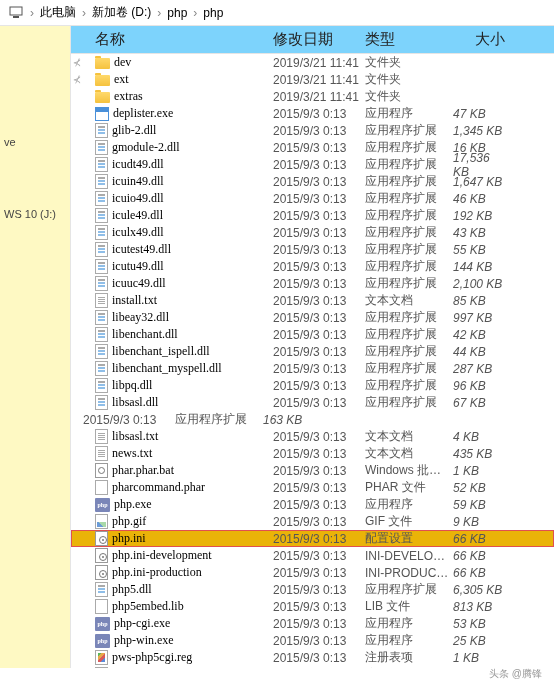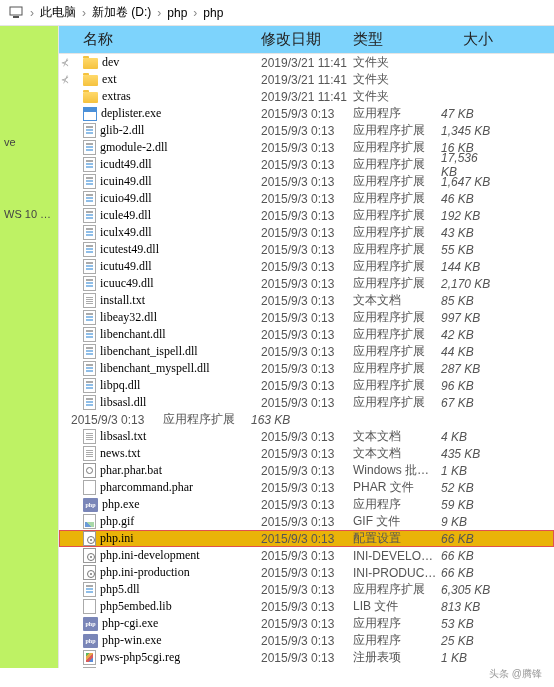--- a/index.html
+++ b/index.html
@@ -1,21 +1,21 @@
 <!DOCTYPE html>
 <html><head>
 <meta charset="utf-8">
 <style>
 * { margin: 0; padding: 0; box-sizing: border-box; }
 body { font-family: "Microsoft YaHei", "Segoe UI", sans-serif; font-size: 12px; background: #fff; color: #000; width: 554px; height: 687px; overflow: hidden; position: relative; }
 .breadcrumb { background: #fff; border-bottom: 1px solid #e5e5e5; padding: 4px 8px; display: flex; align-items: center; gap: 6px; font-size: 12px; }
 .bc-icon { width: 16px; height: 16px; display: inline-block; }
 .bc-sep { color: #888; }
 .container { display: flex; height: calc(100% - 45px); }
-.sidebar { width: 59px; border-right: 1px solid #e5e5e5; background: #bef264; padding-top: 8px; font-size: 11px; color: #444; }
+.sidebar { width: 71px; border-right: 1px solid #e5e5e5; background: #fef9c3; padding-top: 8px; font-size: 11px; color: #444; }
 .sidebar-item { padding: 6px 4px; white-space: nowrap; overflow: hidden; text-overflow: ellipsis; }
 .main { flex: 1; overflow: auto; }
 .header-row { display: flex; border-bottom: 1px solid #e5e5e5; background: #7dd3fc; padding: 4px 0; font-size: 15px; color: #222; position: sticky; top: 0; }
 .col-name { flex: 0 0 190px; padding-left: 12px; }
 .col-date { flex: 0 0 92px; }
 .col-type { flex: 0 0 88px; }
 .col-size { flex: 0 0 62px; text-align: right; padding-right: 10px; }
 .file-row { display: flex; align-items: center; height: 17px; font-size: 12px; padding: 0; cursor: default; }
 .file-row.selected { background: #eab308; outline: 1px solid #e05050; outline-offset: -1px; }
 .file-name { flex: 0 0 190px; padding-left: 12px; display: flex; align-items: center; gap: 4px; white-space: nowrap; overflow: hidden; font-family: Liberation Serif, serif; }
@@ -215,21 +215,21 @@
           <span class="file-size">144 KB</span>
         </div>
         <div class="file-row">
           <span class="pin-col pin"></span>
           <span class="file-name">
             <span class="icon icon-dll"></span>
             <span>icuuc49.dll</span>
           </span>
           <span class="file-date">2015/9/3 0:13</span>
           <span class="file-type">应用程序扩展</span>
-          <span class="file-size">2,170 KB</span>
+          <span class="file-size">2,100 KB</span>
         </div>
         <div class="file-row">
           <span class="pin-col pin"></span>
           <span class="file-name">
             <span class="icon icon-txt"></span>
             <span>install.txt</span>
           </span>
           <span class="file-date">2015/9/3 0:13</span>
           <span class="file-type">文本文档</span>
           <span class="file-size">85 KB</span>

